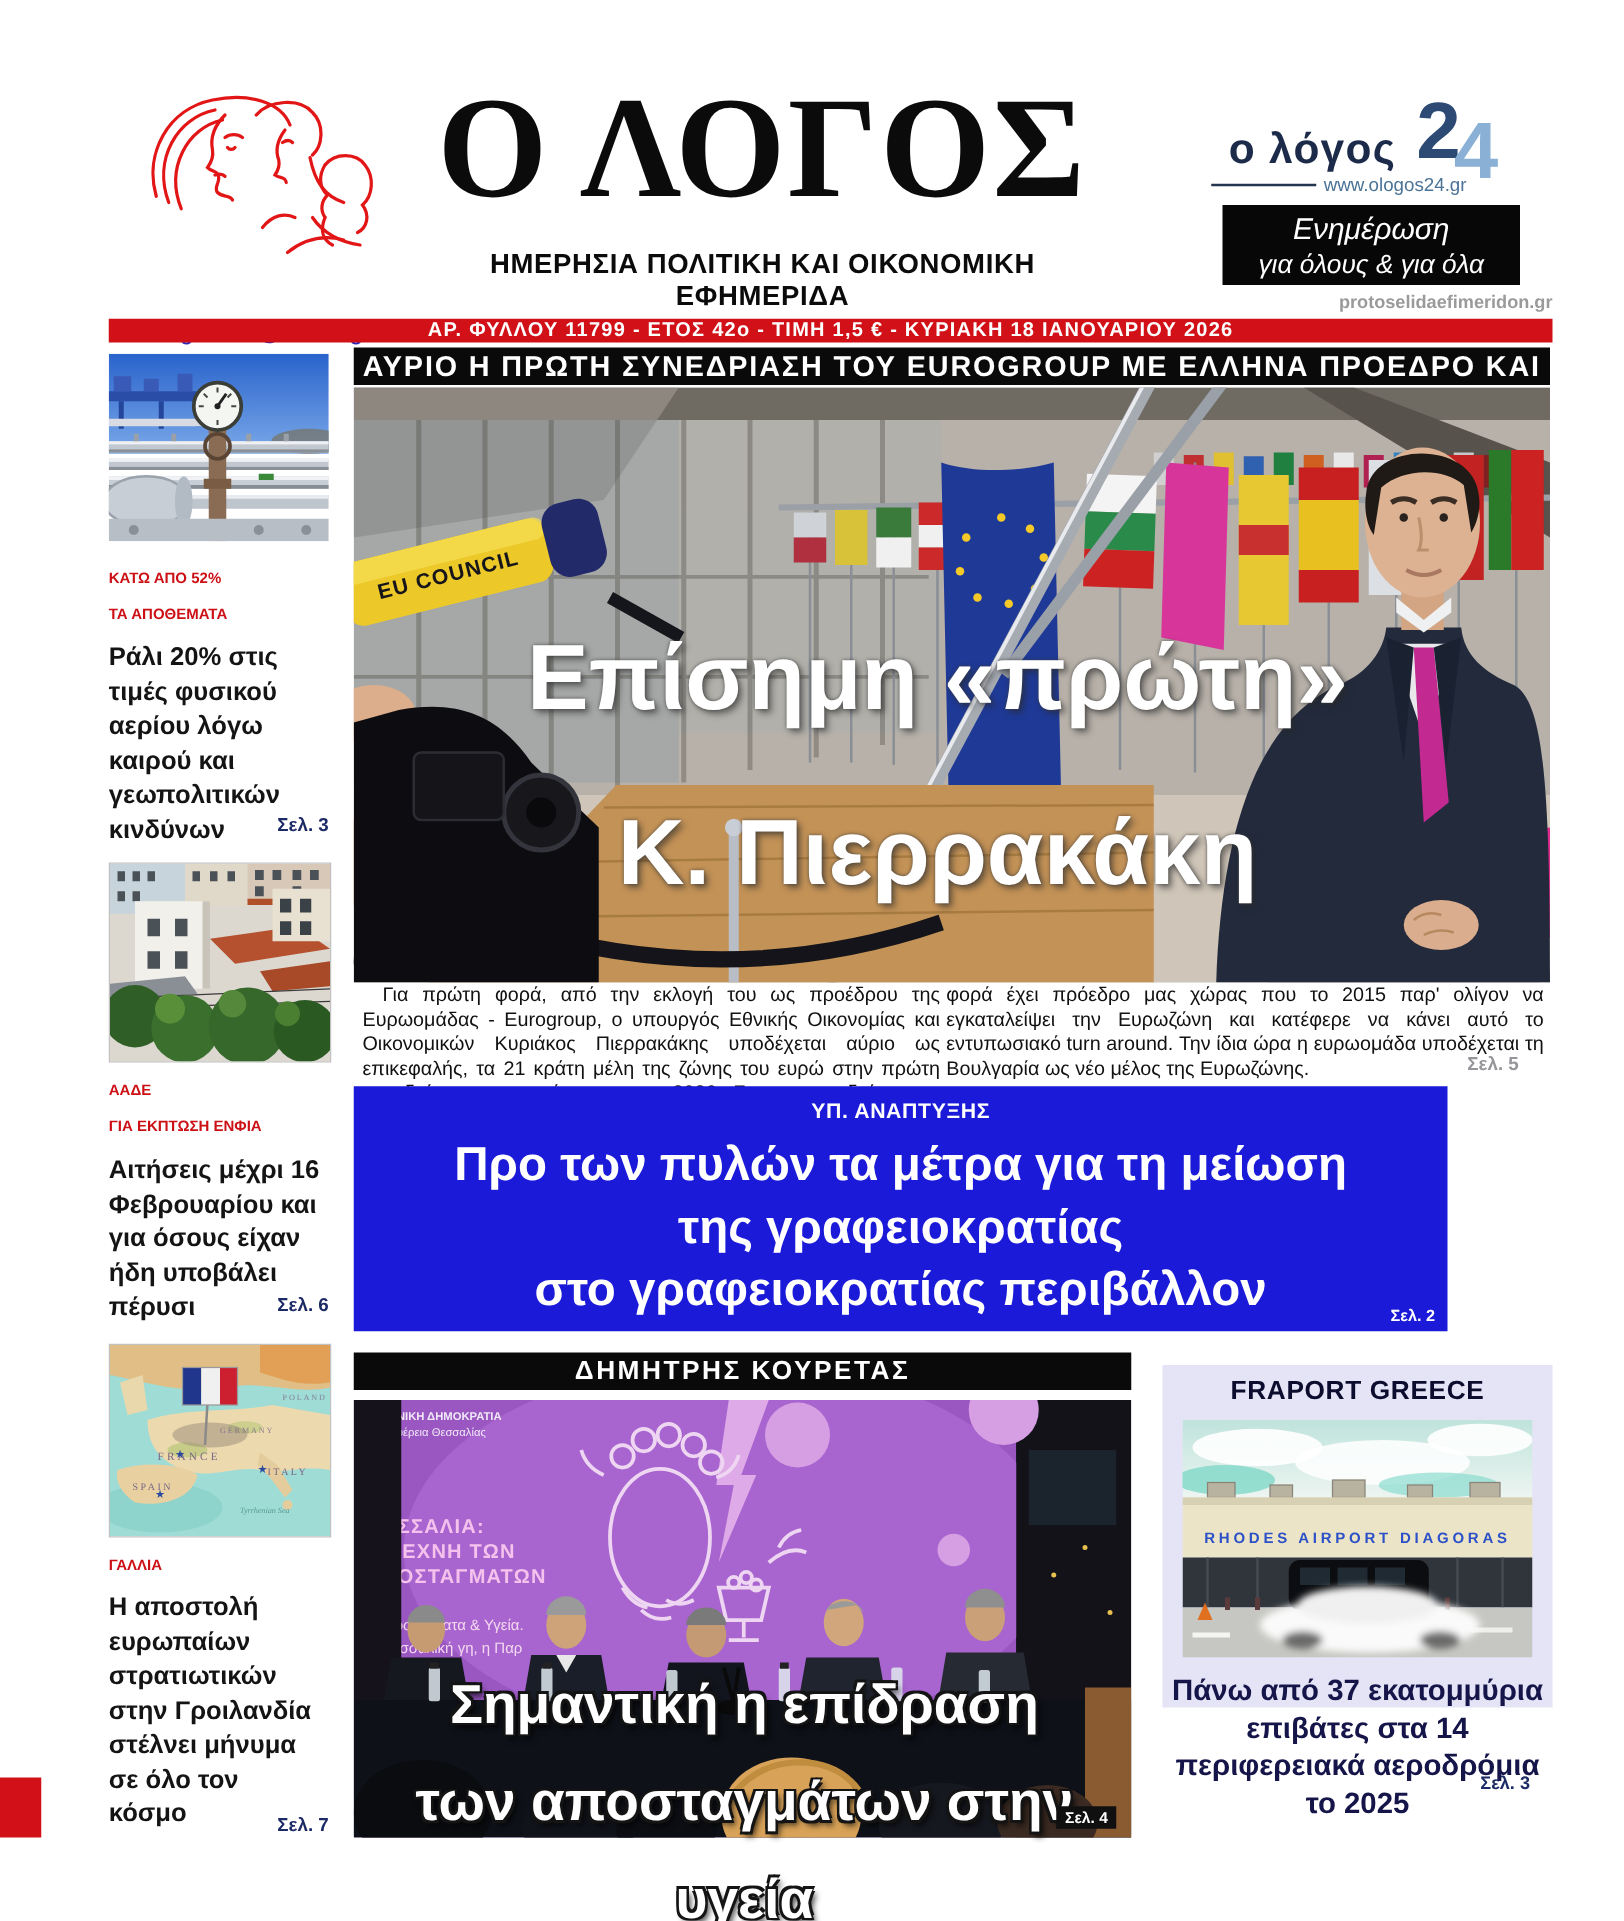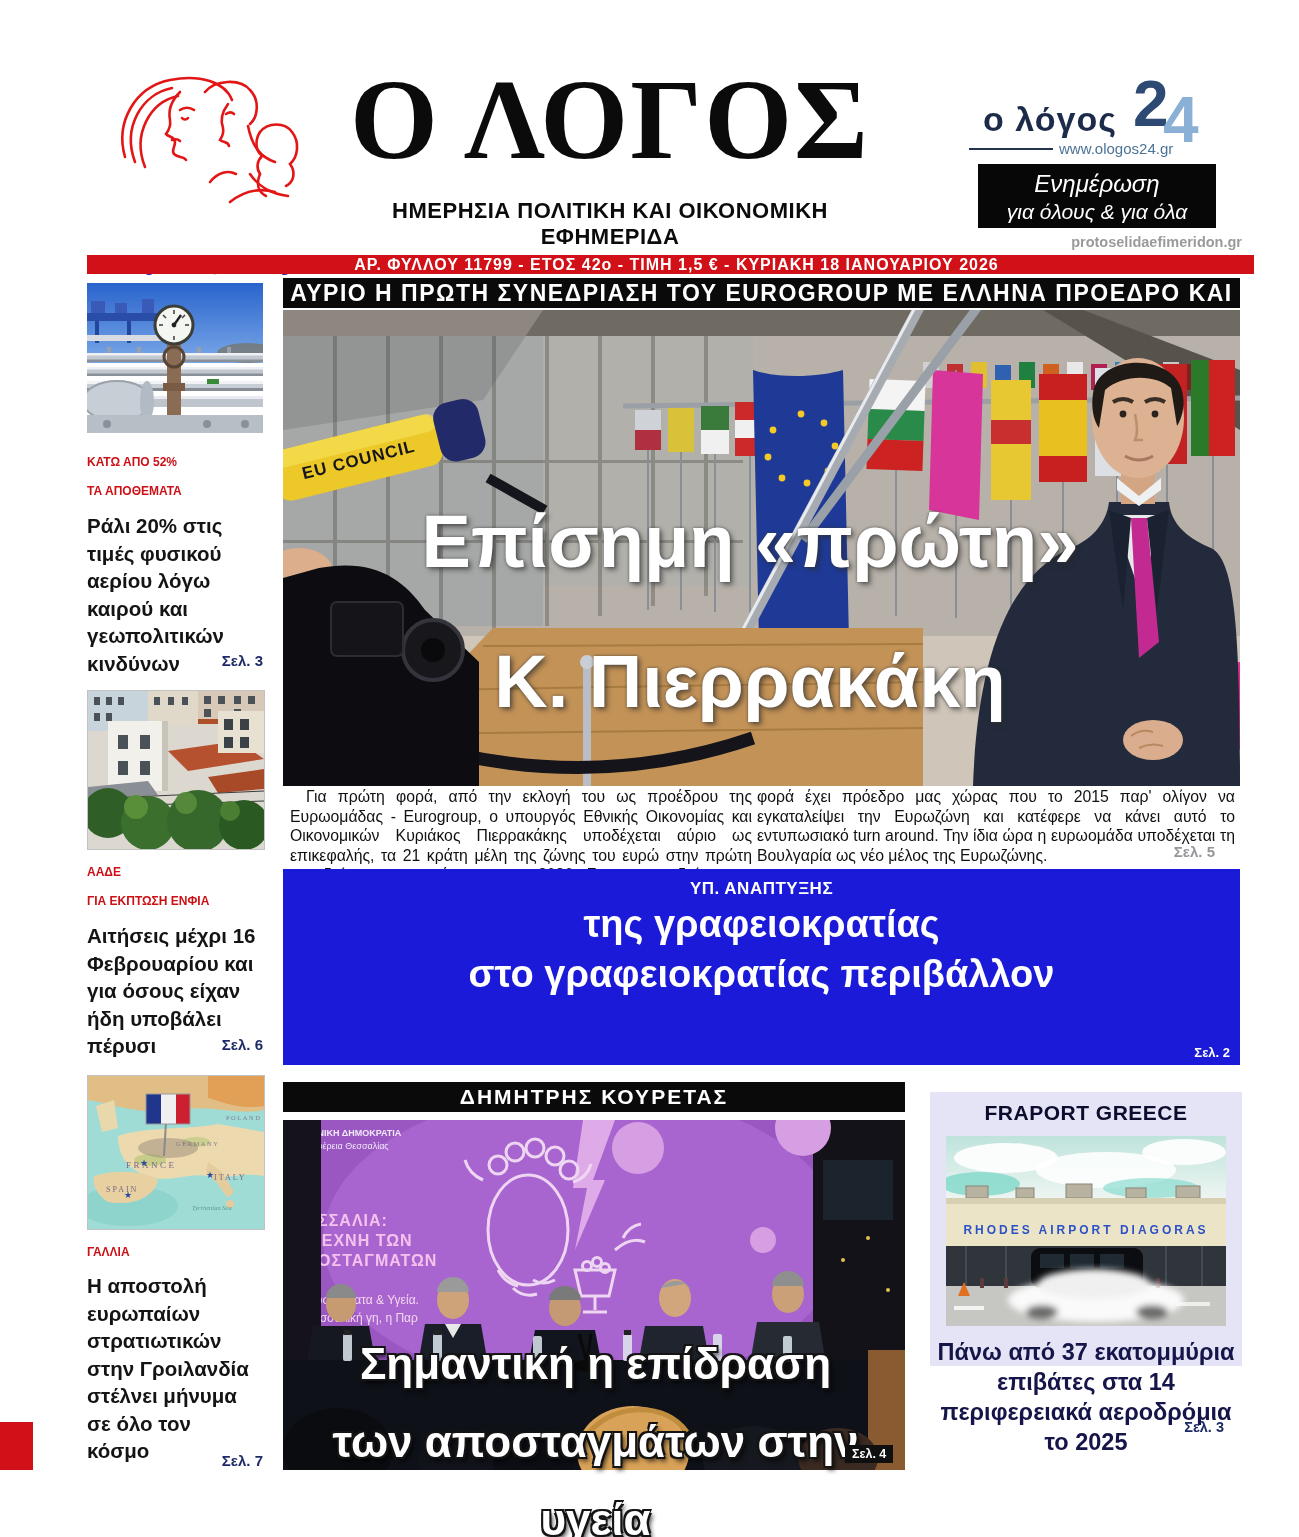--- a/index.html
+++ b/index.html
@@ -16,21 +16,21 @@
   .logo24-text{font-size:34px;color:#1c2b4a;font-weight:600;letter-spacing:1px;}
   .logo24-2{font-size:64px;font-weight:bold;color:#2c4a74;line-height:60px;}
   .logo24-4{font-size:64px;font-weight:bold;color:#8ab0d6;line-height:60px;}
   .logo24-site{font-size:15px;color:#4b7396;}
   .logo24-line{display:inline-block;width:84px;border-top:2px solid #23344f;vertical-align:4px;margin-right:6px;}
   .tagline-box{background:#070707;color:#fff;font-style:italic;}
   .tagline1{font-size:24px;line-height:30px;padding-top:5px;}
   .tagline2{font-size:21px;line-height:26px;}
   .watermark{color:#9a9a9a;font-size:14.5px;font-weight:bold;}
   
-  .issue-bar{background:#d11117;color:#fff;font-size:16px;font-weight:bold;line-height:19px;letter-spacing:1px;padding-left:12px;}
+  .issue-bar{background:#d11117;color:#fff;font-size:16px;font-weight:bold;line-height:19px;letter-spacing:1px;}
   .banner{background:#0a0a0a;color:#fff;font-size:23px;font-weight:bold;line-height:30px;letter-spacing:1.5px;}
   
   .lead-headline{color:#fff;font-weight:bold;font-size:74px;line-height:140px;
      text-shadow:0 0 3px rgba(60,60,60,.8),3px 3px 5px rgba(40,40,40,.55);}
   .body-col{font-size:15.8px;line-height:19.6px;color:#111;text-align:justify;}
   .pref-gray{color:#95959a;font-size:15px;font-weight:bold;}
   
   .blue-box{background:#1a1ad8;color:#fff;}
   .blue-kicker{font-size:17px;font-weight:bold;letter-spacing:.5px;}
   .blue-line{font-size:38px;font-weight:bold;line-height:50px;}
@@ -242,22 +242,23 @@
 
 <div class="abs ctr lead-headline" style="left:300px;top:472px;width:900px;">
   <div>Επίσημη «πρώτη»</div>
   <div>Κ. Πιερρακάκη</div>
 </div>
 
 <div class="abs body-col" style="left:290px;top:787px;width:462px;text-indent:16px;">Για πρώτη φορά, από την εκλογή του ως προέδρου της Ευρωομάδας - Eurogroup, ο υπουργός Εθνικής Οικονομίας και Οικονομικών Κυριάκος Πιερρακάκης υποδέχεται αύριο ως επικεφαλής, τα 21 κράτη μέλη της ζώνης του ευρώ στην πρώτη συνεδρίαση του οργάνου για το 2026. Σε μια συνεδρίαση με ισχυρούς συμβολισμούς, αφού το Eurogroup για πρώτη</div>
 <div class="abs body-col" style="left:757px;top:787px;width:478px;">φορά έχει πρόεδρο μας χώρας που το 2015 παρ' ολίγον να εγκαταλείψει την Ευρωζώνη και κατέφερε να κάνει αυτό το εντυπωσιακό turn around. Την ίδια ώρα  η ευρωομάδα υποδέχεται τη Βουλγαρία ως νέο μέλος της Ευρωζώνης.</div>
 <div class="abs rt pref-gray" style="left:1120px;top:843px;width:95px;">Σελ. 5</div>
 
-<div class="abs blue-box" style="left:283px;top:869px;width:957px;height:196px;">
+<div class="abs blue-box" style="left:283px;top:869px;width:875px;height:196px;">
   <div class="ctr blue-kicker" style="padding-top:10px;">ΥΠ. ΑΝΑΠΤΥΞΗΣ</div>
+  <div class="ctr blue-line" style="margin-top:8px;">Προ των πυλών τα μέτρα για τη μείωση</div>
   <div class="ctr blue-line">της γραφειοκρατίας</div>
   <div class="ctr blue-line">στο γραφειοκρατίας περιβάλλον</div>
   <div class="abs pref-white" style="right:10px;bottom:5px;">Σελ. 2</div>
 </div>
 
 <div class="abs ctr banner" style="left:283px;top:1082px;width:622px;height:30px;font-size:21px;letter-spacing:2px;">ΔΗΜΗΤΡΗΣ ΚΟΥΡΕΤΑΣ</div>
 
 <svg class="abs" style="left:283px;top:1120px;" width="622" height="350" viewBox="0 0 622 350" preserveAspectRatio="none">
   <rect width="622" height="350" fill="#1a1520"></rect>
   <rect x="0" y="0" width="530" height="350" fill="#9a57c2"></rect>

